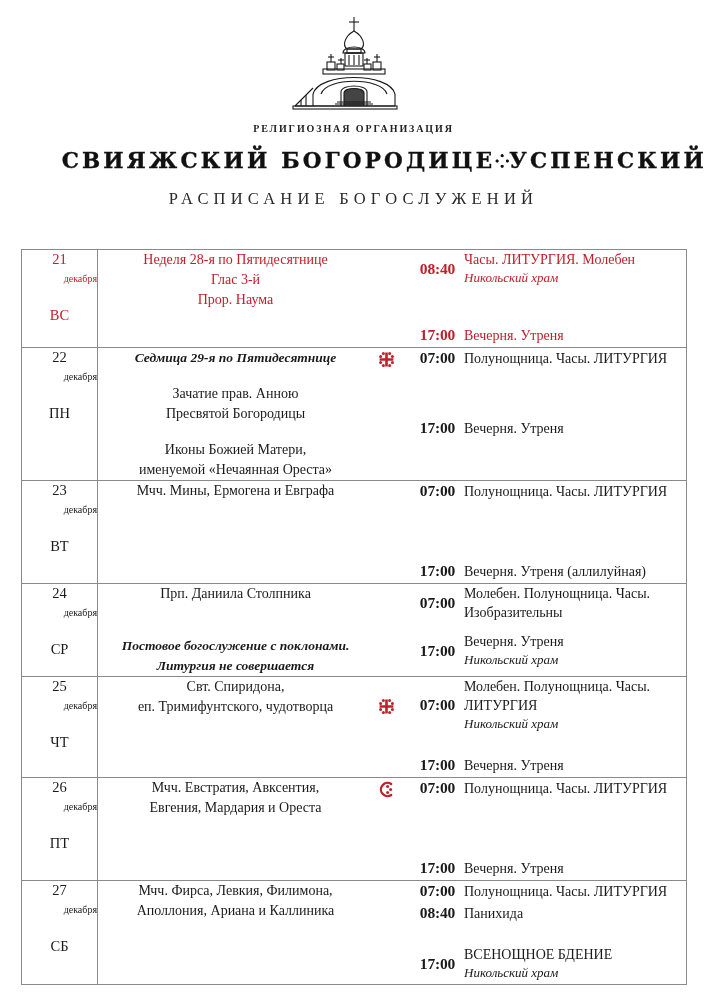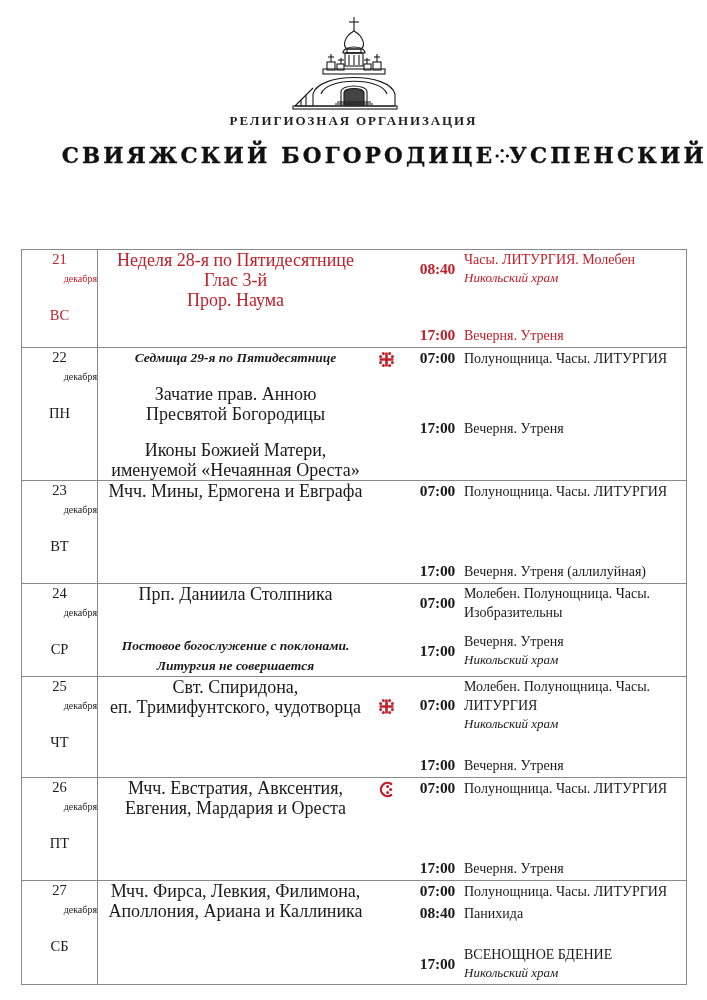--- a/index.html
+++ b/index.html
@@ -23,23 +23,23 @@
   }
   .logo-wrap {
     display: flex;
     flex-direction: column;
     align-items: center;
   }
   .logo-svg {
     display: block;
   }
   .logo-caption {
-    margin-top: 3px;
+    margin-top: 13px;
     font-family: "Liberation Serif", "DejaVu Serif", serif;
-    font-size: 13px;
+    font-size: 10px;
     letter-spacing: 1.9px;
     font-weight: bold;
     color: #222222;
   }
 
   .title-block {
     margin-top: 14px;
     text-align: right;
   }
   .title-line {
@@ -114,21 +114,21 @@
     margin-top: 18px;
   }
 
   
   .col-feast {
     width: 275px;
     text-align: center;
     padding: 9px 6px 9px 6px;
   }
   .feast-line {
-    font-size: 18px;
+    font-size: 14px;
     line-height: 20px;
   }
   .feast-line.italic-bold {
     font-style: italic;
     font-weight: bold;
     font-size: 13.5px;
   }
   .feast-gap {
     height: 16px;
   }
@@ -247,20 +247,21 @@
     </span>
     <div class="logo-caption">РЕЛИГИОЗНАЯ ОРГАНИЗАЦИЯ</div>
   </div>
 
   <div class="title-block">
     <div class="title-line title-line-1">
       <span>СВИЯЖСКИЙ  БОГОРОДИЦЕ</span><span class="title-sep">⁘</span><span>УСПЕНСКИЙ</span>
     </div>
   </div>
 
+  <div class="subtitle">РАСПИСАНИЕ БОГОСЛУЖЕНИЙ</div>
 </div>
 
 <table class="schedule">
   <tbody>
       <tr class="row-red">
         <td class="col-date">
           <div class="date-day">21</div>
           <div class="date-month">декабря</div>
           <div class="date-dow">ВС</div>
         </td>

